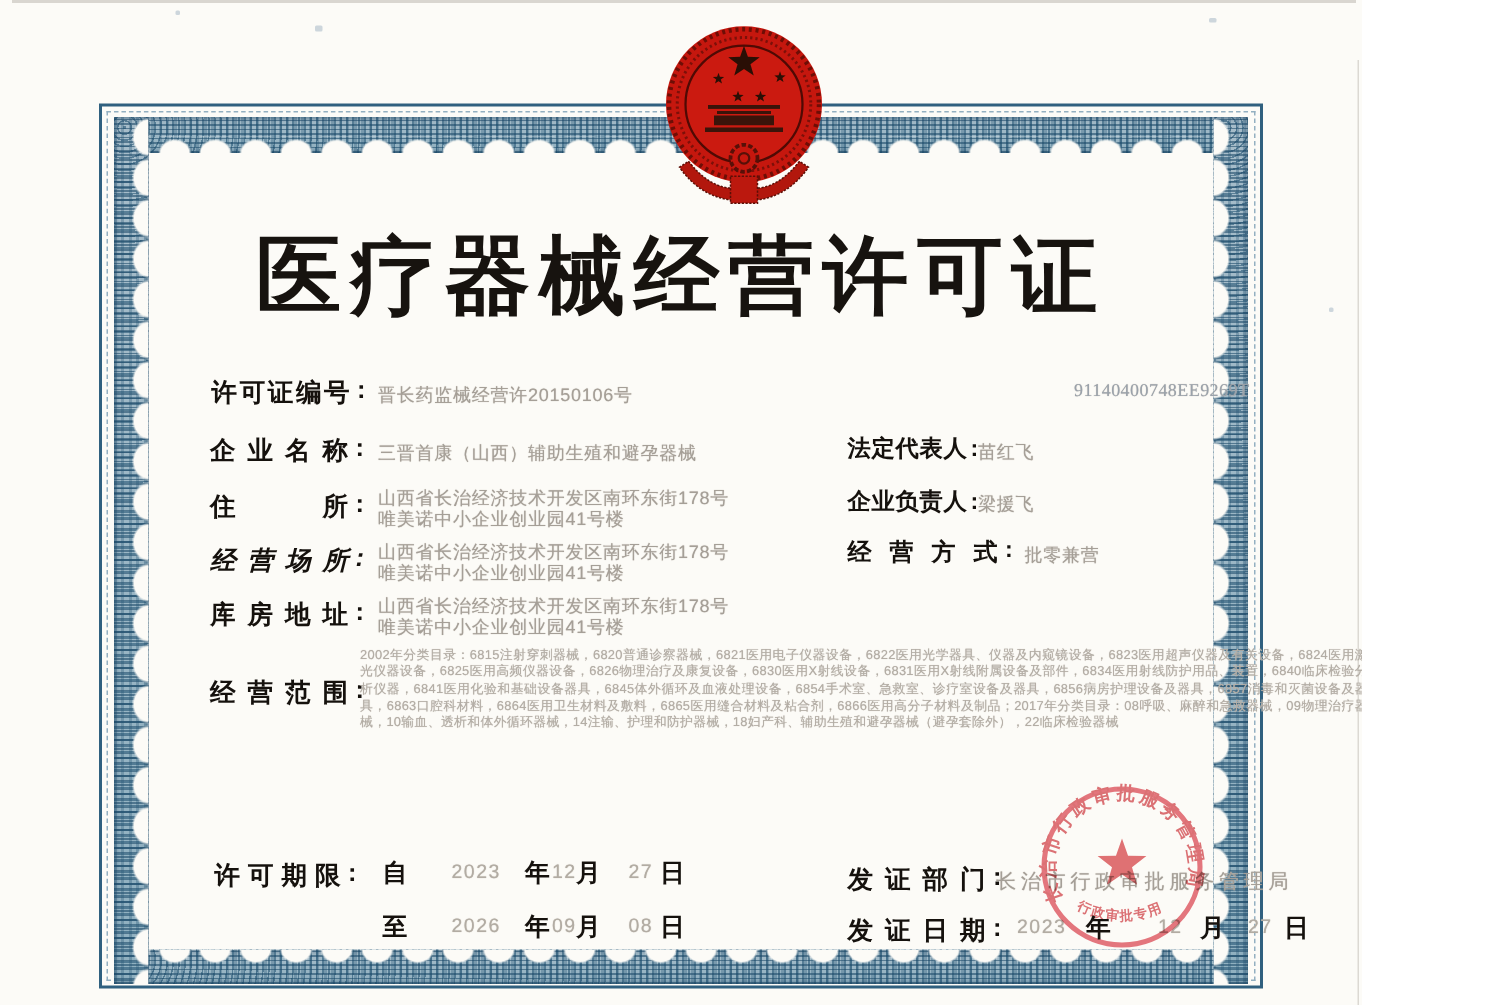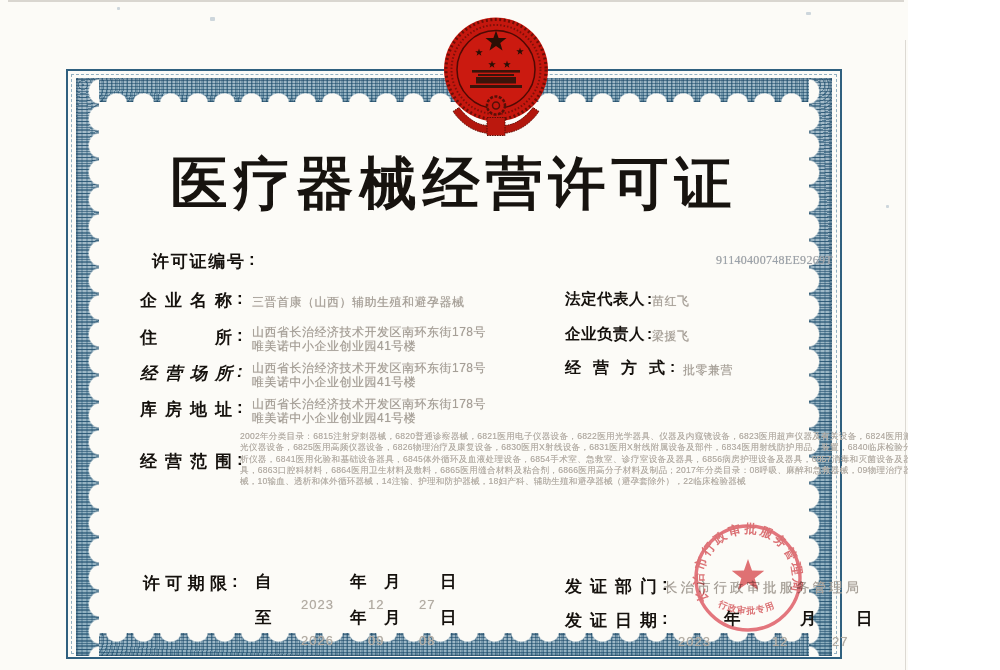--- a/index.html
+++ b/index.html
@@ -55,21 +55,21 @@
   .val{position:absolute;font-size:12px;color:#a59f97;letter-spacing:.5px;
        text-shadow:0 0 .7px #beb8b0;white-space:nowrap;}
   .val2{line-height:13.5px;white-space:normal;width:330px;}
   .code{font-family:Liberation Serif, serif;font-size:12px;
         color:#9aa2ab;letter-spacing:.3px;}
   .scope{position:absolute;left:240px;top:431px;width:672px;font-size:8.6px;
         line-height:11.3px;color:#b3ada5;text-align:justify;letter-spacing:.2px;
         text-shadow:0 0 .6px #c5bfb7;}
   .bk{position:absolute;font-weight:700;color:#15110d;font-size:16.5px;}
   .gy{position:absolute;font-size:13px;color:#b2aca3;letter-spacing:1px;
-      text-shadow:0 0 .7px #c2bcb4;top:2px;margin-top:24px;}
+      text-shadow:0 0 .7px #c2bcb4;top:2px;}
   .vrow{position:absolute;left:0;height:22px;width:1000px;}
   
   .emblem{position:absolute;left:443px;top:13px;width:106px;height:125px;}
   .seal{position:absolute;left:676px;top:506px;width:144px;height:144px;
         opacity:.85;mix-blend-mode:multiply;}
 </style>
 </head>
 <body>
 
 <div class="page">
@@ -106,23 +106,24 @@
     </g>
     <circle cx="53" cy="92" r="9" fill="#c5170e" stroke="#571008" stroke-width="2.5" stroke-dasharray="3 1.5"></circle>
     <circle cx="53" cy="92" r="3.5" fill="none" stroke="#571008" stroke-width="1.5"></circle>
     <path d="M16,94 Q30,112 46,112 L46,120 Q24,118 10,98 Z" fill="#b2170d" stroke="#5a0f07" stroke-width="1" stroke-dasharray="1.5 1"></path>
     <path d="M90,94 Q76,112 60,112 L60,120 Q82,118 96,98 Z" fill="#b2170d" stroke="#5a0f07" stroke-width="1" stroke-dasharray="1.5 1"></path>
     <rect x="44" y="104" width="18" height="18" fill="#bb180e" stroke="#5a0f07" stroke-width="1" stroke-dasharray="1.5 1"></rect>
   </svg>
 
   <div class="cert-title">医疗器械经营许可证</div>
 
-  <div class="lrow" style="left:152px;top:250px;">
+  <div class="lrow" style="left:141px;top:250px;">
     <span class="jlabel w92">许可证编号</span><span class="colon">:</span>
   </div>
+  <div class="val" style="left:252px;top:255px;">晋长药监械经营许20150106号</div>
 
   <div class="lrow" style="left:140px;top:289px;">
     <span class="jlabel w92">企业名称</span><span class="colon">:</span>
   </div>
   <div class="val" style="left:252px;top:294px;">三晋首康（山西）辅助生殖和避孕器械</div>
 
   <div class="lrow" style="left:140px;top:326px;">
     <span class="jlabel w92">住所</span><span class="colon">:</span>
   </div>
   <div class="val val2" style="left:252px;top:326px;">

